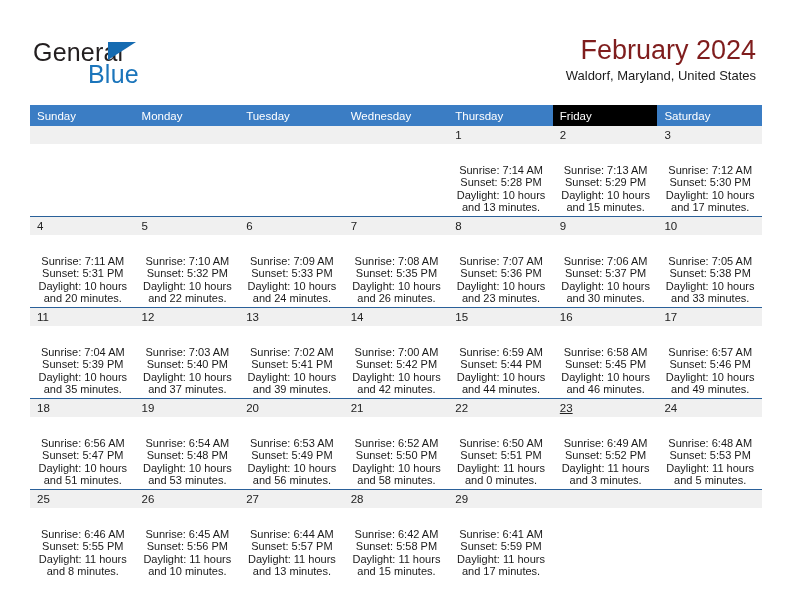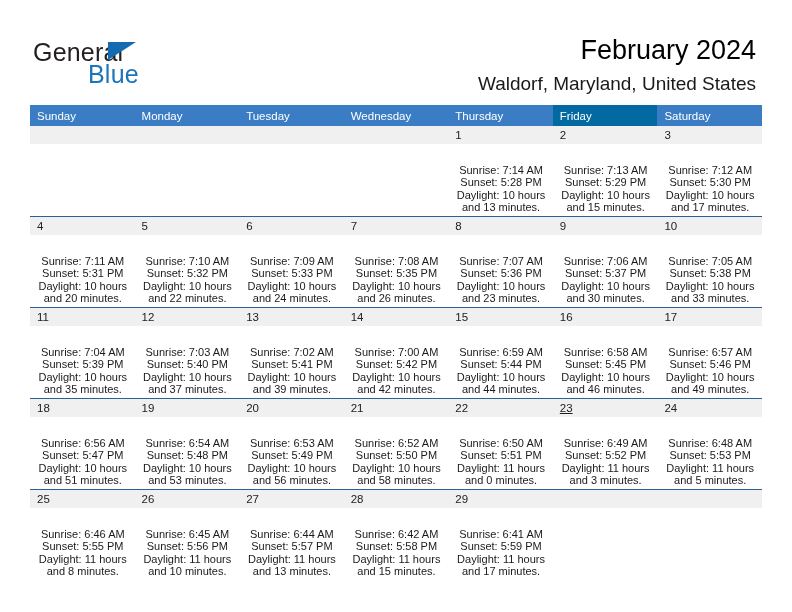--- a/index.html
+++ b/index.html
@@ -66,29 +66,28 @@
   }
 
   .title-block {
     position: absolute;
     right: 36px;
     top: 34px;
     text-align: right;
   }
   .cal-title {
     font-size: 27px;
-    color: #000000;
+    color: #7f1d1d;
     line-height: 32px;
     white-space: nowrap;
   }
   .cal-subtitle {
-    font-size: 19px;
+    font-size: 13px;
     color: #1a1a1a;
     line-height: 20px;
-    margin-top: 8px;
     white-space: nowrap;
   }
 
   
   .calendar {
     position: absolute;
     left: 30px;
     top: 105px;
     width: 732px;
     border-collapse: collapse;
@@ -162,21 +161,21 @@
   </div>
 
   <table class="calendar">
     <thead>
       <tr>
         <th style="background: rgb(59, 125, 196);">Sunday</th>
         <th style="background: rgb(59, 125, 196);">Monday</th>
         <th style="background: rgb(59, 125, 196);">Tuesday</th>
         <th style="background: rgb(59, 125, 196);">Wednesday</th>
         <th style="background: rgb(59, 125, 196);">Thursday</th>
-        <th style="background: #0369a1;">Friday</th>
+        <th style="background: #000000;">Friday</th>
         <th style="background: rgb(59, 125, 196);">Saturday</th>
       </tr>
     </thead>
     <tbody>
         <tr class="weekrow first">
           <td>
             <div class="daycell empty">
               <div class="daynum-band" style="background: rgb(240, 240, 240);"></div>
             </div>
           </td>

